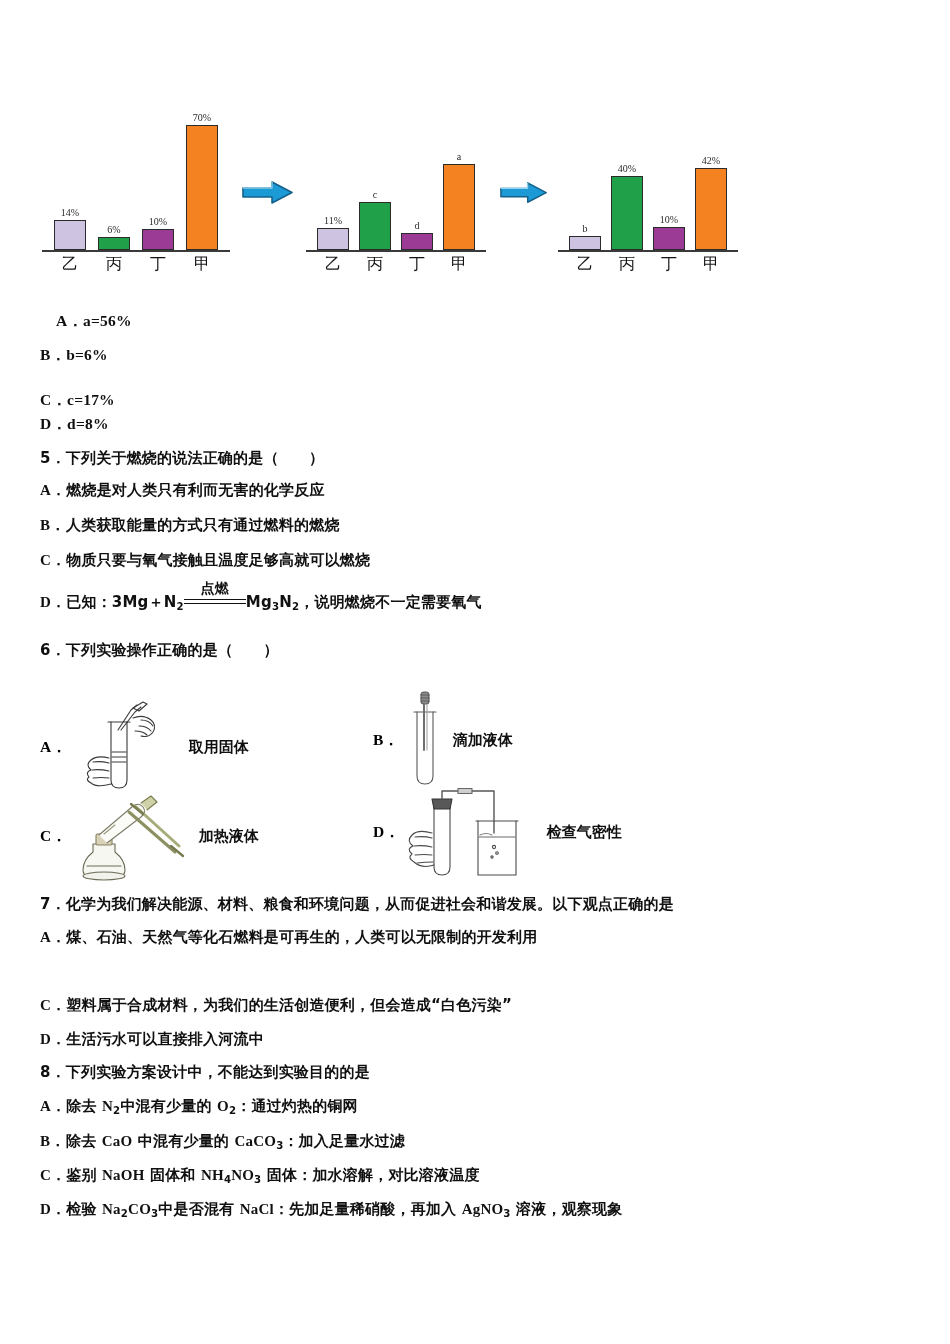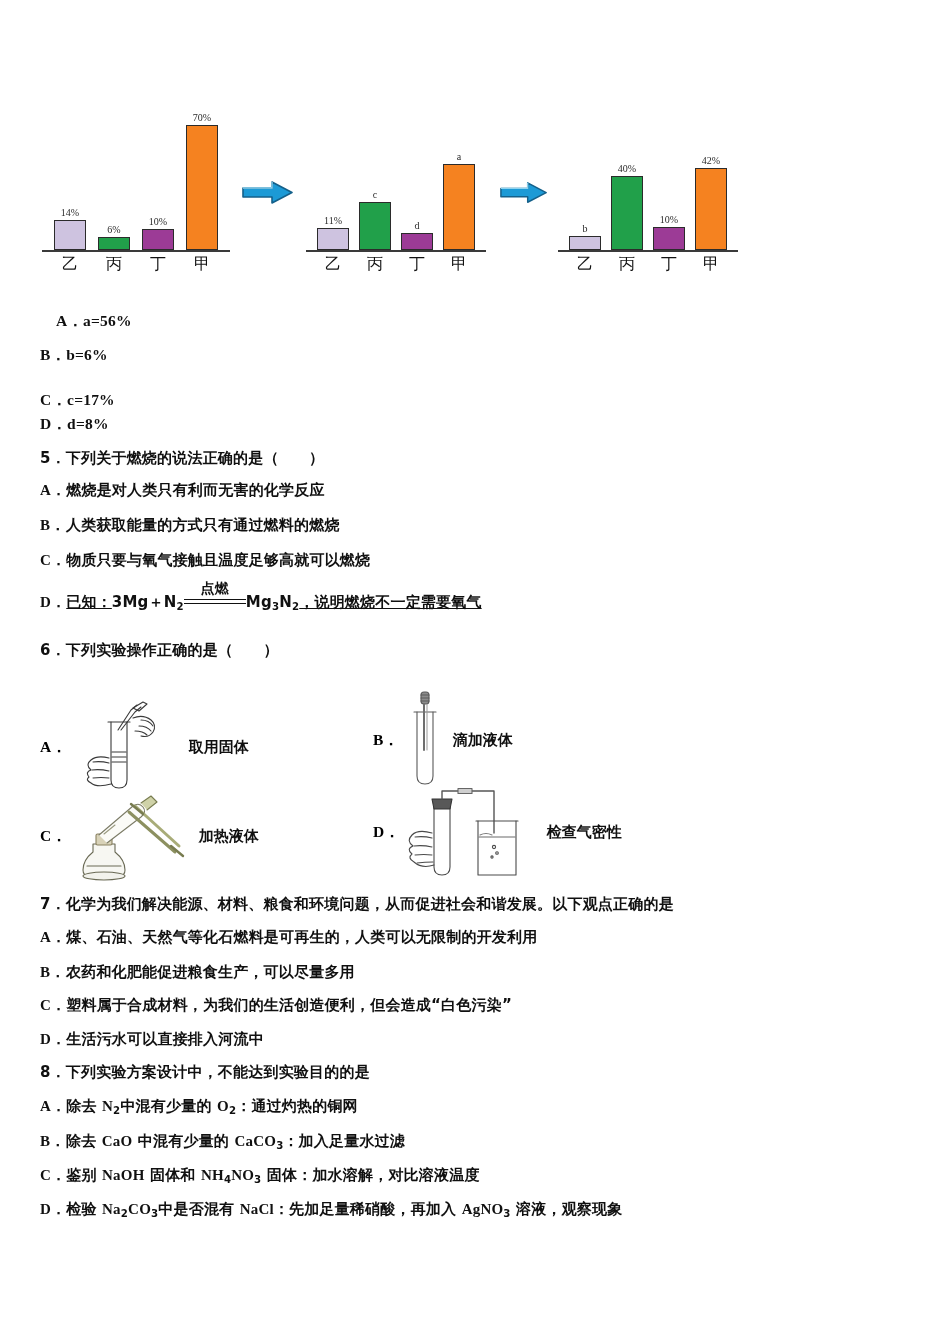--- a/index.html
+++ b/index.html
@@ -293,21 +293,21 @@
   <div class="q-line cn" style="top:449px;">5．下列关于燃烧的说法正确的是（　　）</div>
   <div class="q-line cn" style="top:481px;">
     <span class="opt-letter">A．</span><span>燃烧是对人类只有利而无害的化学反应</span>
   </div>
   <div class="q-line cn" style="top:516px;">
     <span class="opt-letter">B．</span><span>人类获取能量的方式只有通过燃料的燃烧</span>
   </div>
   <div class="q-line cn" style="top:551px;">
     <span class="opt-letter">C．</span><span>物质只要与氧气接触且温度足够高就可以燃烧</span>
   </div>
-  <div class="q-line cn" style="top:593px;text-decoration:underline;">
+  <div class="q-line cn" style="top:593px;">
     <span class="opt-letter">D．</span><span>已知：</span><span class="eqn"><span>3Mg＋N</span><sub>2</sub><span class="eqn-line"><span class="eqn-cond">点燃</span></span><span>Mg</span><sub>3</sub><span>N</span><sub>2</sub></span><span>，说明燃烧不一定需要氧气</span>
   </div>
 
   <div class="q-line cn" style="top:641px;">6．下列实验操作正确的是（　　）</div>
 
   <div class="fig-opt" style="left:40px; top:700px;">
     <span class="fig-letter">A．</span>
     <svg class="fig-art" width="110" height="95" viewBox="0 0 110 95">
       <g fill="none" stroke="#3a3a3a" stroke-width="1.1" stroke-linecap="round" stroke-linejoin="round">
 
@@ -410,23 +410,20 @@
         <path d="M13 78 Q21 77 29 77"></path>
       </g>
     </svg>
     <span class="fig-caption" style="margin-left:8px;">检查气密性</span>
   </div>
 
   <div class="q-line cn" style="top:895px;">7．化学为我们解决能源、材料、粮食和环境问题，从而促进社会和谐发展。以下观点正确的是</div>
   <div class="q-line cn" style="top:928px;">
     <span class="opt-letter">A．</span><span>煤、石油、天然气等化石燃料是可再生的，人类可以无限制的开发利用</span>
   </div>
-  <div class="q-line cn" style="top:963px;">
-    <span class="opt-letter">B．</span><span>农药和化肥能促进粮食生产，可以尽量多用</span>
-  </div>
   <div class="q-line cn" style="top:996px;">
     <span class="opt-letter">C．</span><span>塑料属于合成材料，为我们的生活创造便利，但会造成“白色污染”</span>
   </div>
   <div class="q-line cn" style="top:1030px;">
     <span class="opt-letter">D．</span><span>生活污水可以直接排入河流中</span>
   </div>
 
   <div class="q-line cn" style="top:1063px;">8．下列实验方案设计中，不能达到实验目的的是</div>
   <div class="q-line cn" style="top:1097px;">
     <span class="opt-letter">A．</span><span class="parts"><span>除去 </span><span style="font-family: &quot;Liberation Serif&quot;, serif;">N</span><sub>2</sub><span>中混有少量的 </span><span style="font-family: &quot;Liberation Serif&quot;, serif;">O</span><sub>2</sub><span>：通过灼热的铜网</span></span>

